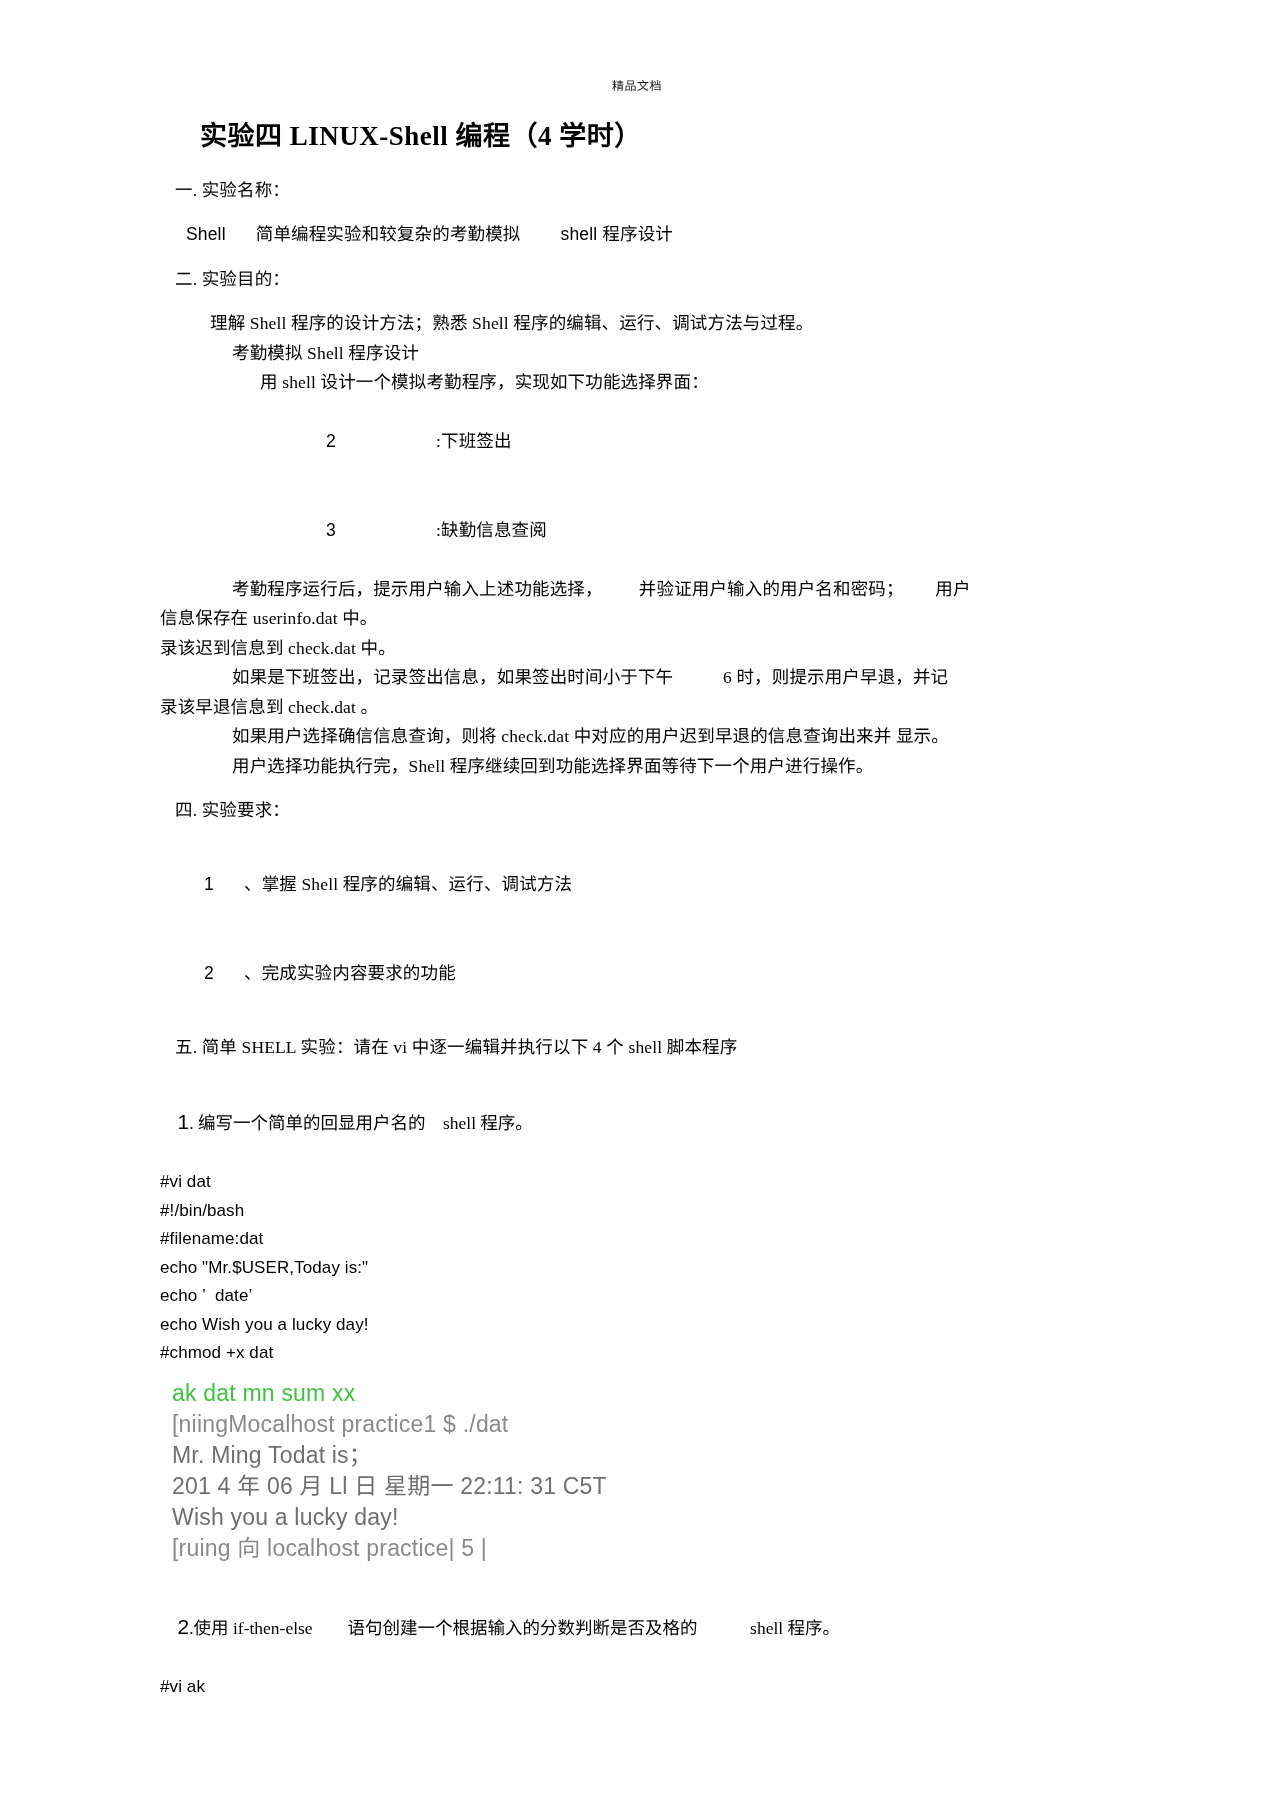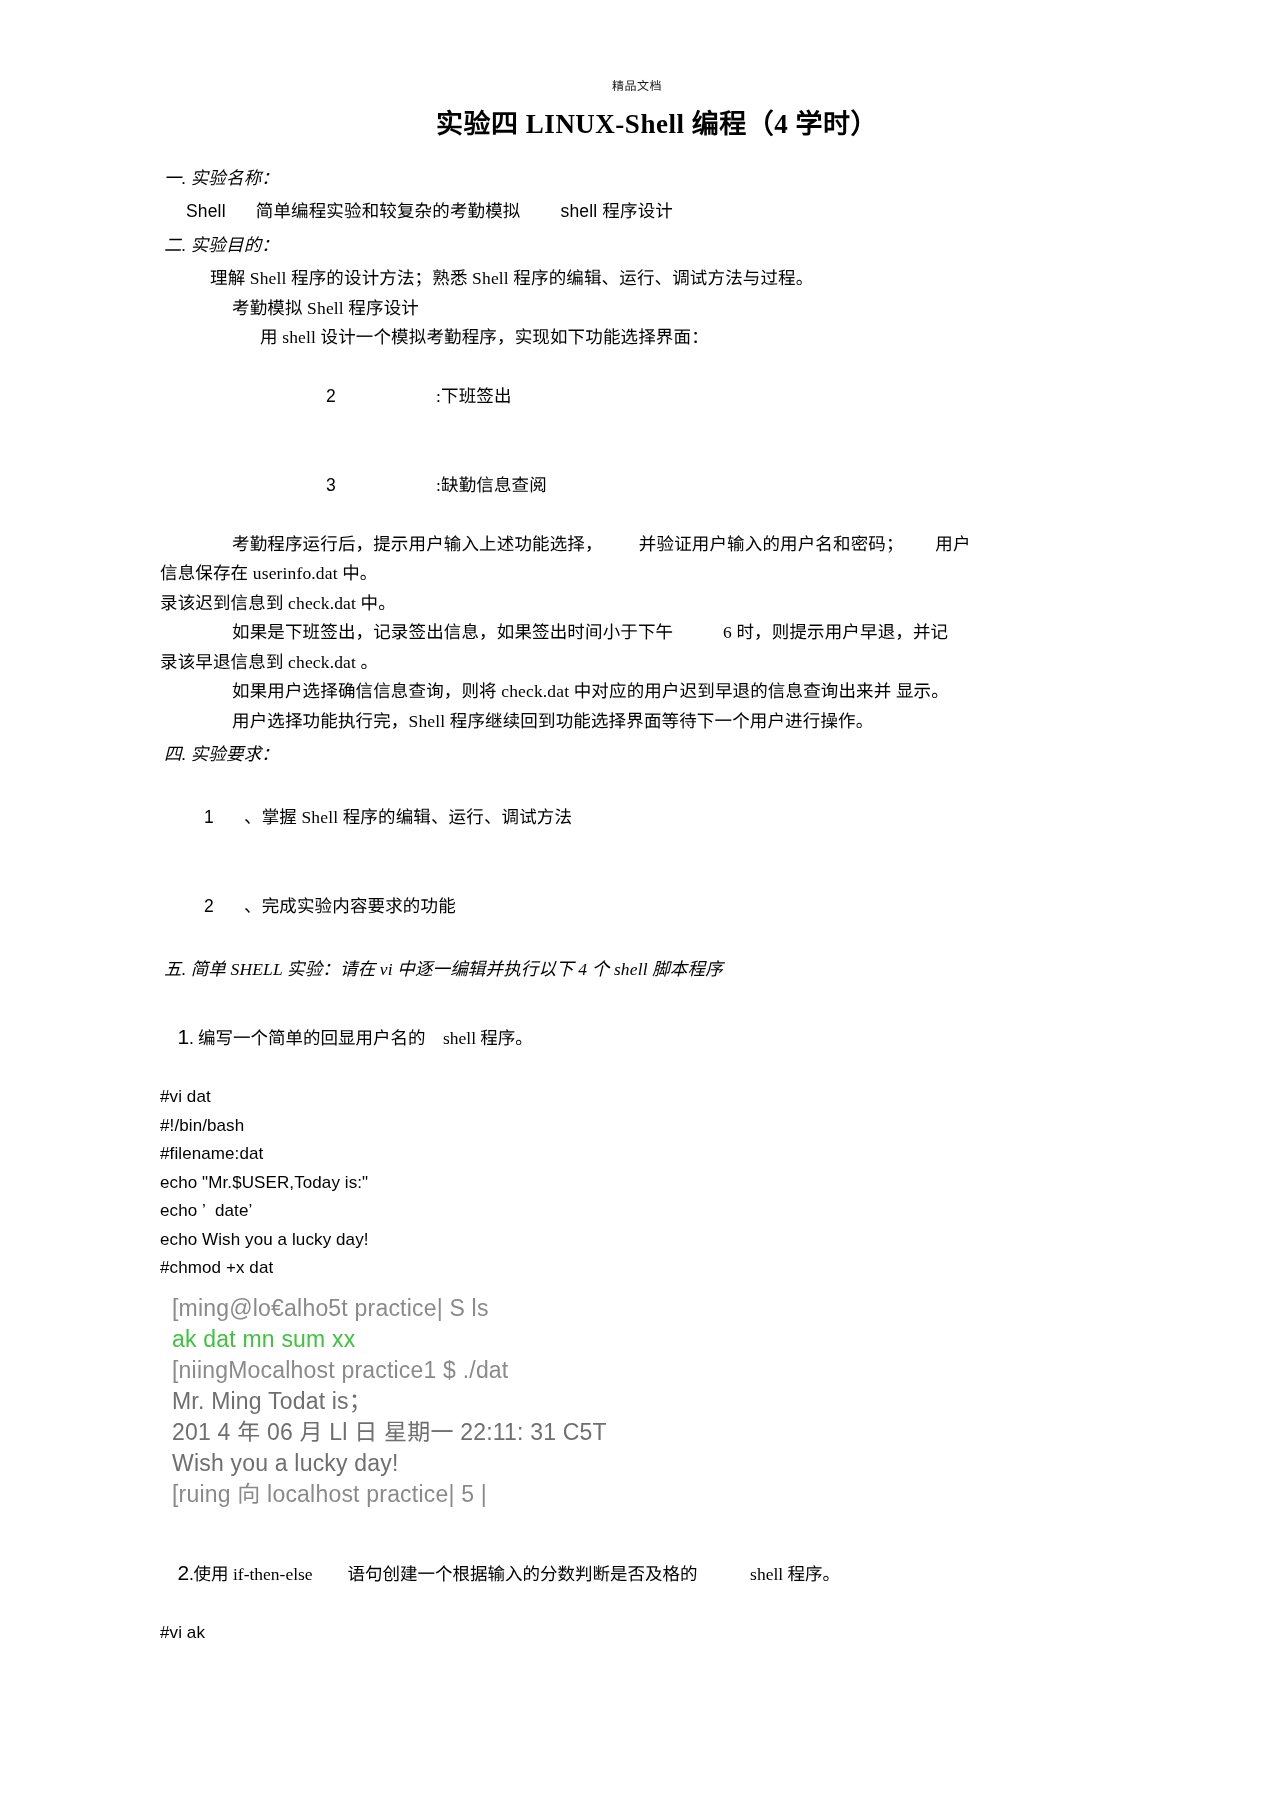--- a/index.html
+++ b/index.html
@@ -28,39 +28,38 @@
     font-size: 12px;
     letter-spacing: 0.5px;
     color: #1a1a1a;
     padding-top: 76px;
     height: 14px;
     font-family: "Liberation Serif", "DejaVu Serif", serif;
   }
 
   
   .doc-title {
-    text-align: center;
     font-size: 27px;
     font-weight: 700;
-    margin-top: 18px;
+    margin-top: 30px;
     margin-bottom: 22px;
     letter-spacing: 0.5px;
     line-height: 1.25;
     padding-left: 40px;
   }
 
   
   .blk {
     font-size: 17.5px;
     line-height: 29.5px;
     letter-spacing: 0.15px;
     white-space: pre-wrap;
     word-break: break-word;
   }
-  .sec-head { margin: 4px; font-style: italic; }
+  .sec-head { margin: 15px; }
   .ind1 { padding-left: 26px; }
   .ind2 { padding-left: 50px; }
   .ind3 { padding-left: 72px; }
   .ind4 { padding-left: 100px; }
   .sans { font-family: "Liberation Sans", "DejaVu Sans", sans-serif; }
 
   
   .code-line {
     font-family: "Liberation Sans", "DejaVu Sans", sans-serif;
     font-size: 17px;
@@ -153,21 +152,20 @@
     <div class="code-line">#vi dat</div>
     <div class="code-line">#!/bin/bash</div>
     <div class="code-line">#filename:dat</div>
     <div class="code-line">echo "Mr.$USER,Today is:"</div>
     <div class="code-line">echo ’  date’</div>
     <div class="code-line">echo Wish you a lucky day!</div>
     <div class="code-line">#chmod +x dat</div>
   </div>
 
   <div class="terminal-shot">
-    <div class="term-line dim">[ming@lo€alho5t practice| S ls</div>
     <div class="term-line green">ak dat mn sum xx</div>
     <div class="term-line dim">[niingMocalhost practice1 $ ./dat</div>
     <div class="term-line dark">Mr. Ming Todat is；</div>
     <div class="term-line dark">201 4 年 06 月 Ll 日 星期一 22:11: 31 C5T</div>
     <div class="term-line dark">Wish you a lucky day!</div>
     <div class="term-line dim">[ruing 向 localhost practice| 5 |</div>
   </div>
 
   <div class="ex-lead">
     <span class="ex-num sans">2</span><span>.使用 if-then-else        语句创建一个根据输入的分数判断是否及格的            shell 程序。</span>

